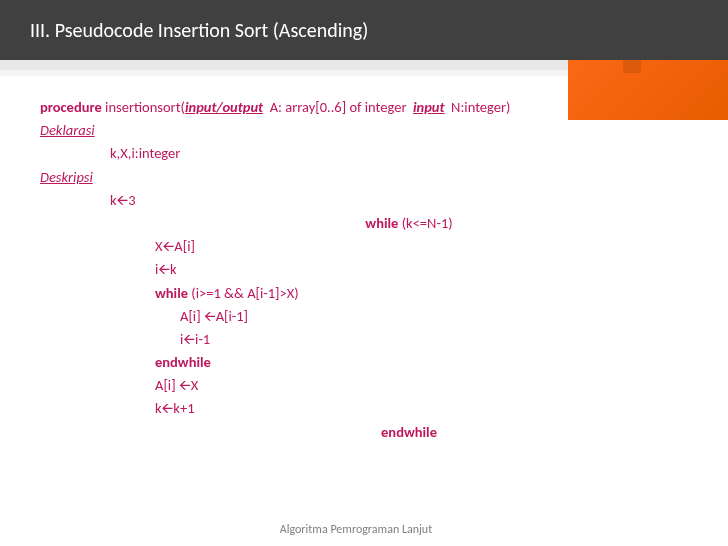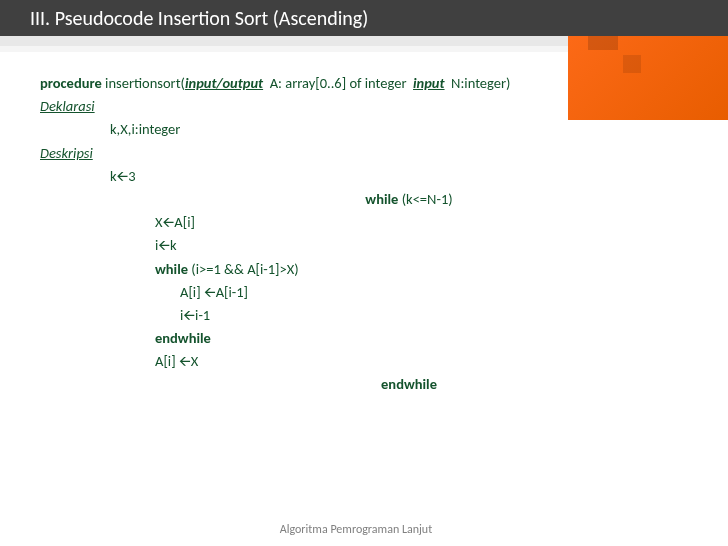--- a/index.html
+++ b/index.html
@@ -12,21 +12,21 @@
       height: 546px;
       background: #ffffff;
       font-family: Calibri, 'Segoe UI', Arial, sans-serif;
       position: relative;
       overflow: hidden;
     }
     .header {
       background: #404040;
       color: #ffffff;
       padding: 14px 30px;
-      height: 36px;
+      height: 60px;
       display: flex;
       align-items: center;
       position: relative;
     }
     .header-title {
       font-size: 20px;
       font-weight: normal;
     }
     .orange-block {
       position: absolute;
@@ -64,21 +64,21 @@
       background: #f5f5f5;
     }
     .content {
       padding: 20px 40px 10px 40px;
       position: relative;
       z-index: 1;
     }
     .code-line {
       font-size: 14.5px;
       line-height: 1.6;
-      color: #14532d;
+      color: #be185d;
       font-family: Calibri, sans-serif;
       white-space: pre;
     }
     .bold {
       font-weight: bold;
     }
     .underline-italic {
       font-style: italic;
       text-decoration: underline;
     }
@@ -117,16 +117,17 @@
   <div class="code-line"><span class="underline-italic">Deskripsi</span></div>
   <div class="code-line indent-1">k🡨3</div>
   <div class="code-line indent-2"><span class="bold">while</span><span> (k&lt;=N-1)</span></div>
   <div class="code-line indent-3">X🡨A[i]</div>
   <div class="code-line indent-3">i🡨k</div>
   <div class="code-line indent-3"><span class="bold">while</span><span> (i&gt;=1 &amp;&amp; A[i-1]&gt;X)</span></div>
   <div class="code-line indent-4">A[i] 🡨A[i-1]</div>
   <div class="code-line indent-4">i🡨i-1</div>
   <div class="code-line indent-3 bold">endwhile</div>
   <div class="code-line indent-3">A[i] 🡨X</div>
+  <div class="code-line indent-3">k🡨k+1</div>
   <div class="code-line indent-2 bold">endwhile</div>
 </div>
 
 <div class="footer">Algoritma Pemrograman Lanjut</div>
 
 </body></html>

